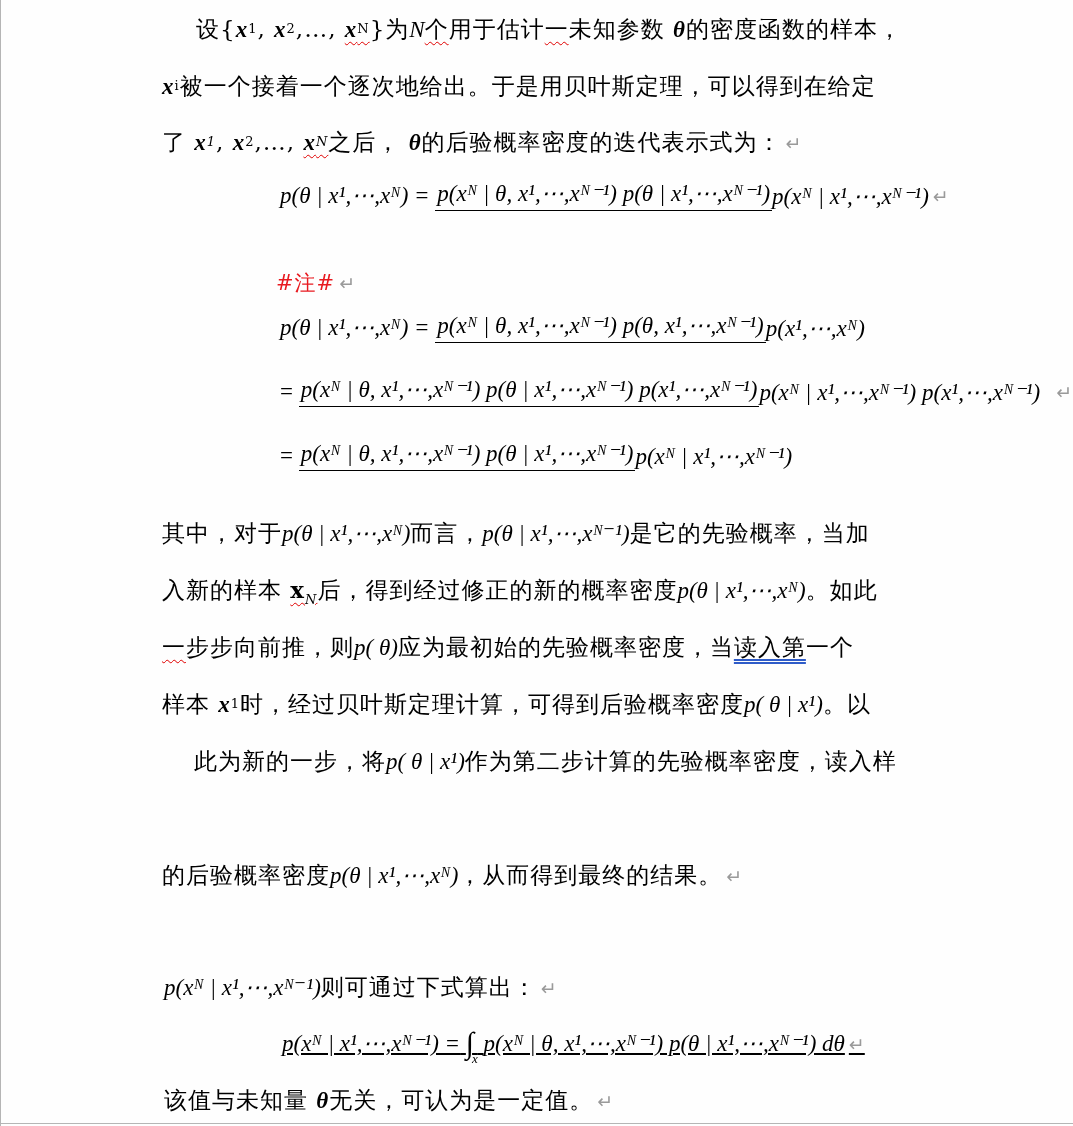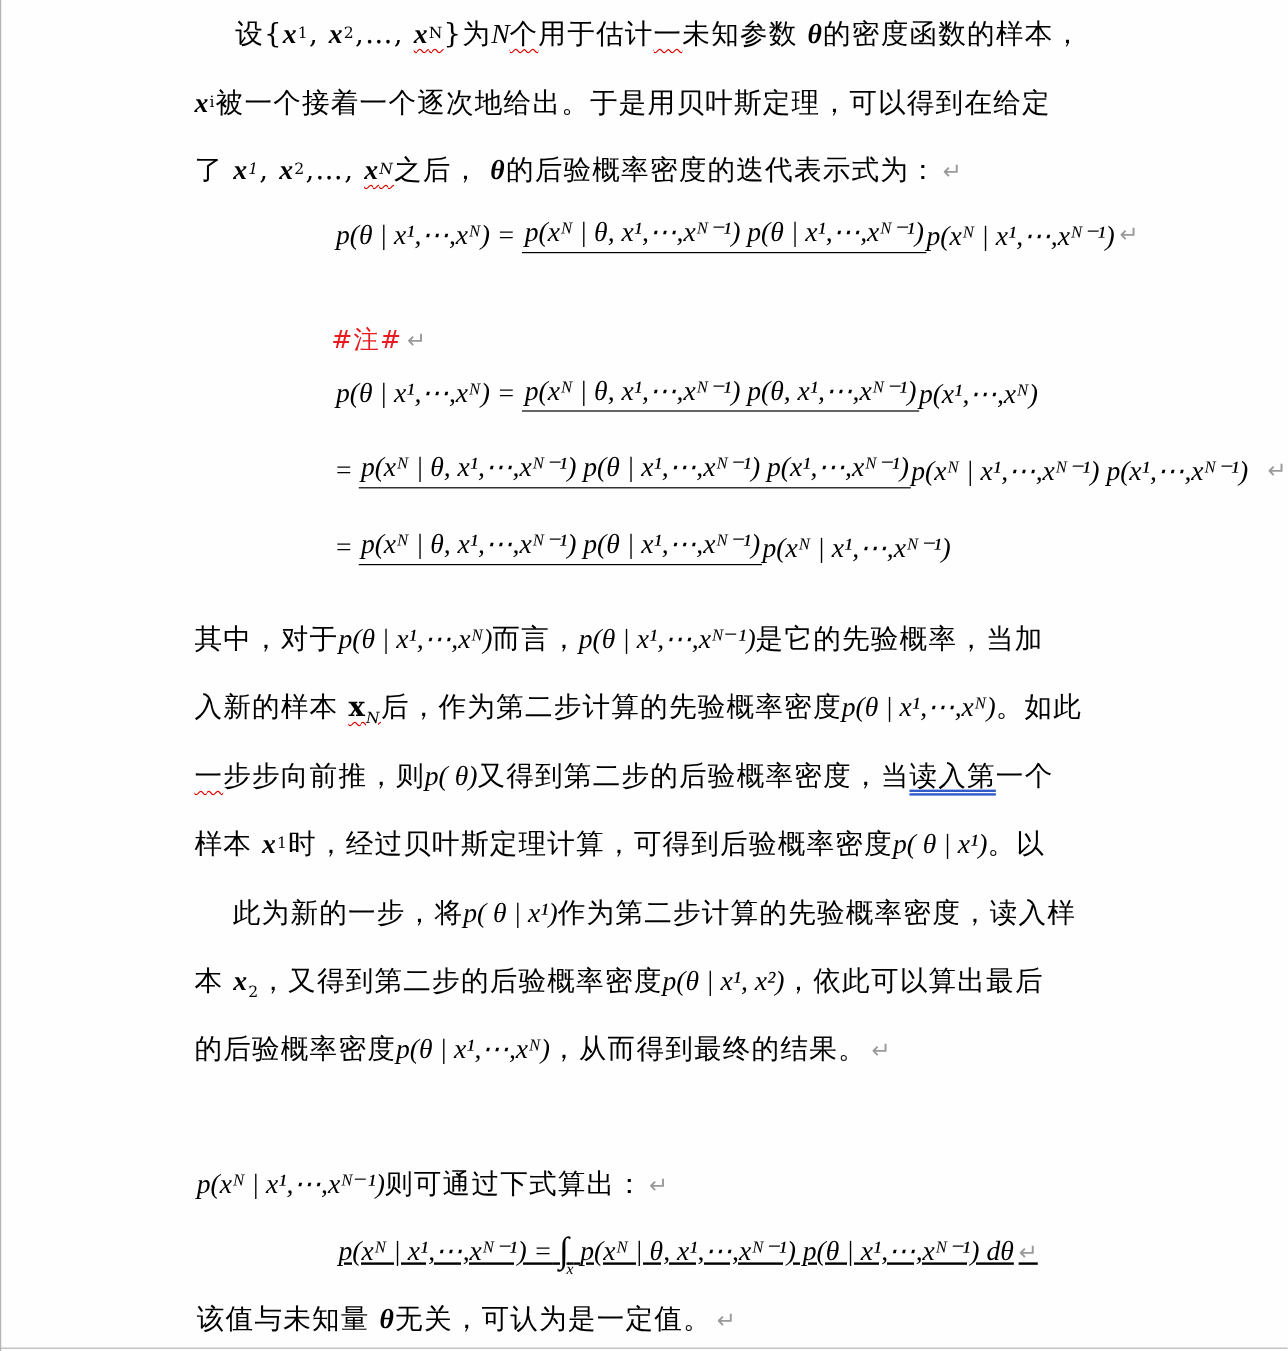--- a/index.html
+++ b/index.html
@@ -101,38 +101,35 @@
         <span class="den it">p(xᴺ | x¹,⋯,xᴺ⁻¹)</span>
       </span>
     </span>
   </div>
 
   <div class="line" style="left:162px; top:518px;">
     <span>其中，对于</span><span class="m">p(θ | x¹,⋯,xᴺ)</span><span>而言，</span><span class="m">p(θ | x¹,⋯,xᴺ⁻¹)</span><span>是它的先验概率，当加</span>
   </div>
 
   <div class="line" style="left:162px; top:575px;">
-    <span>入新的样本 </span><span class="squiggle"><span class="b">x</span><sub>N</sub></span><span>后，作为第二步计算的先验概率密度</span><span class="m">p(θ | x¹,⋯,xᴺ)</span><span>。如此</span>
+    <span>入新的样本 </span><span class="squiggle"><span class="b">x</span><sub>N</sub></span><span>后，得到经过修正的新的概率密度</span><span class="m">p(θ | x¹,⋯,xᴺ)</span><span>。如此</span>
   </div>
 
   <div class="line" style="left:162px; top:632px;">
-    <span class="squiggle">一</span><span>步步向前推，则</span><span class="m">p( θ)</span><span>又得到第二步的后验概率密度，当</span><span class="link-ul">读入第</span><span>一个</span>
+    <span class="squiggle">一</span><span>步步向前推，则</span><span class="m">p( θ)</span><span>应为最初始的先验概率密度，当</span><span class="link-ul">读入第</span><span>一个</span>
   </div>
 
   <div class="line" style="left:162px; top:689px;">
     <span>样本 </span><span class="bi">x</span><sup class="up" style="font-style:normal">1</sup><span>时，经过贝叶斯定理计算，可得到后验概率密度</span><span class="m">p( θ | x¹)</span><span>。以</span>
   </div>
 
   <div class="line" style="left:162px; top:746px;margin-left:32px;">
     <span>此为新的一步，将</span><span class="m">p( θ | x¹)</span><span>作为第二步计算的先验概率密度，读入样</span>
   </div>
 
-  <div class="line" style="left:162px; top:803px;">
-    <span>本 </span><span class="bi">x</span><sub style="font-style:normal">2</sub><span>，又得到第二步的后验概率密度</span><span class="m">p(θ | x¹, x²)</span><span>，依此可以算出最后</span>
-  </div>
 
   <div class="line" style="left:162px; top:860px;">
     <span>的后验概率密度</span><span class="m">p(θ | x¹,⋯,xᴺ)</span><span>，从而得到最终的结果。</span><span class="para-mark">↵</span>
   </div>
 
 
   <div class="line" style="left:164px; top:972px;">
     <span class="m">p(xᴺ | x¹,⋯,xᴺ⁻¹)</span><span>则可通过下式算出：</span><span class="para-mark">↵</span>
   </div>
 

